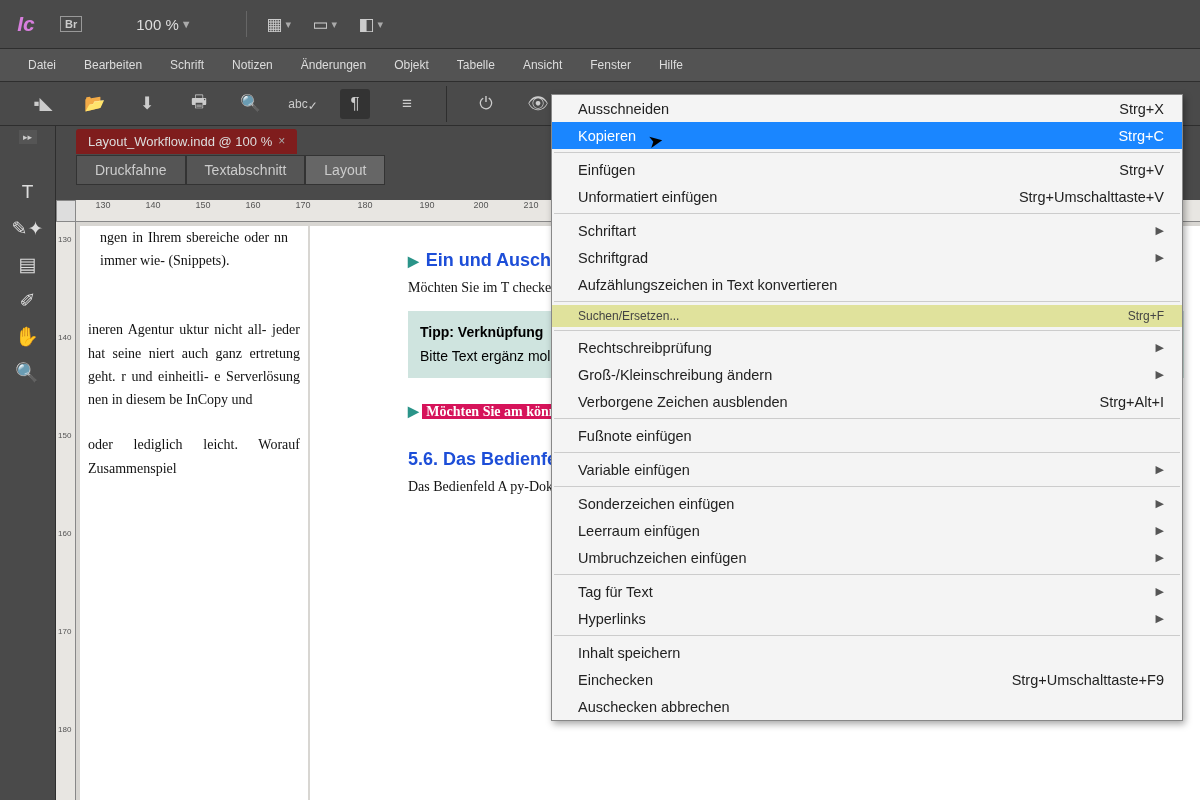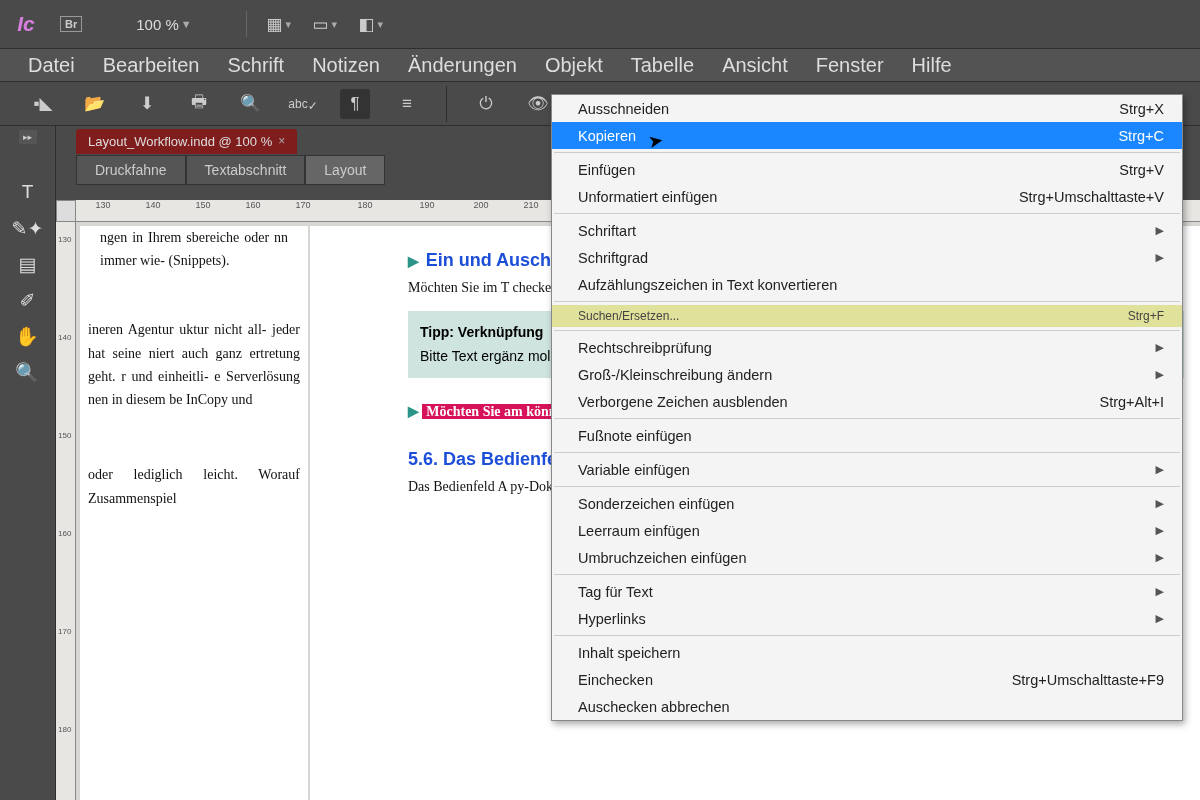--- a/index.html
+++ b/index.html
@@ -5,21 +5,21 @@
 *{margin:0;padding:0;box-sizing:border-box;font-family:"Segoe UI",Tahoma,sans-serif;user-select:none}
 body{background:#4a4a4a;width:1200px;height:800px;overflow:hidden;position:relative}
 .topbar{height:48px;background:#4a4a4a;display:flex;align-items:center;padding:0 10px;gap:18px}
 .logo{width:32px;height:32px;display:flex;align-items:center;justify-content:center;color:#d87ede;font-weight:700;font-size:21px;font-style:italic}
 .br-badge{border:1px solid #999;padding:1px 4px;color:#ccc;font-size:11px;font-weight:600}
 .zoom{color:#ddd;font-size:15px;display:flex;align-items:center;gap:2px}
 .chev{font-size:11px;color:#aaa}
 .tb-icon{width:28px;height:28px;display:flex;align-items:center;justify-content:center;color:#ccc;font-size:17px}
 .divider{width:1px;height:26px;background:#666}
 .menubar{height:34px;background:#535353;border-top:1px solid #2e2e2e;border-bottom:1px solid #2e2e2e;display:flex;align-items:center;padding:0 14px;gap:0}
-.menu-item{color:#ddd;font-size:20px;padding:6px 14px;cursor:pointer}
+.menu-item{color:#ddd;font-size:12px;padding:6px 14px;cursor:pointer}
 .toolbar2{height:44px;background:#4a4a4a;border-bottom:1px solid #2e2e2e;display:flex;align-items:center;padding:0 28px;gap:22px}
 .tb2-icon{color:#ccc;font-size:17px;width:30px;height:30px;display:flex;align-items:center;justify-content:center}
 .active-btn{background:#333;border-radius:3px}
 .tb2-divider{width:1px;height:36px;background:#2e2e2e;margin:0 2px}
 .doctab{height:30px;background:#4a4a4a;display:flex;align-items:center;padding-left:76px}
 .doctab-inner{background:#7f1d1d;padding:5px 12px;color:#ddd;font-size:13px;border-radius:3px 3px 0 0;display:flex;align-items:center;gap:6px}
 .close-x{font-size:12px;color:#aaa;cursor:pointer}
 .subtabs{height:28px;background:#4a4a4a;display:flex;align-items:center;padding-left:76px}
 .subtab{background:#555;color:#ccc;font-size:14px;padding:6px 18px;border:1px solid #333;cursor:pointer}
 .subtab.active{background:#666}
@@ -30,21 +30,21 @@
 .ruler-h .tick{position:absolute;top:0;font-size:9px;color:#555;text-align:center;width:30px}
 .ruler-corner{position:absolute;left:56px;top:200px;width:20px;height:22px;background:#ddd;border:1px solid #888}
 .ruler-v{position:absolute;left:56px;top:222px;width:20px;bottom:0;background:#e8e6e2;border-right:1px solid #888}
 .ruler-v .vtick{position:absolute;left:2px;font-size:8px;color:#555;width:16px;line-height:8px}
 .canvas{position:absolute;left:76px;top:222px;right:0;bottom:0;background:#d8d6d2;overflow:hidden}
 .page{position:absolute;left:4px;top:4px;width:228px;bottom:0;background:#fff}
 .page2{position:absolute;left:234px;top:4px;right:0;bottom:0;background:#fff;padding:20px 16px 0 98px}
 .bodytext{font-family:Georgia,serif;font-size:14px;color:#111;line-height:1.66;text-align:justify}
 .p1{margin-top:0}
 .p2{margin-top:46px;margin-bottom:0}
-.p3{margin-top:52px}
+.p3{margin-top:22px}
 .head-green{color:#1d4ed8;font-weight:700;font-size:18px}
 .head-marker{color:#2a9489;font-weight:700}
 .tipbox{background:#cfe4df;padding:10px 12px;margin-top:12px;font-family:Georgia,serif;font-size:14px;line-height:1.6}
 .tip-title{font-weight:700}
 .pinkbox{background:#d6135a;color:#fff;font-family:Georgia,serif;font-size:14px;font-weight:700;line-height:1.6;padding:0 4px;margin-top:24px}
 .context-menu{position:absolute;left:551px;top:94px;width:632px;background:#f4f4f4;border:1px solid #888;box-shadow:2px 3px 7px rgba(0,0,0,.35);font-size:14.5px;color:#222}
 .cm-item{display:flex;align-items:center;justify-content:space-between;padding:4px 18px 4px 26px;height:27px;cursor:pointer}
 .cm-item.highlight{background:#1a86ff;color:#fff}
 .cm-item.yellow{background:#e0e29c;font-size:12px;height:22px;color:#444}
 .cm-sep{height:1px;background:#ccc;margin:3px 2px}

